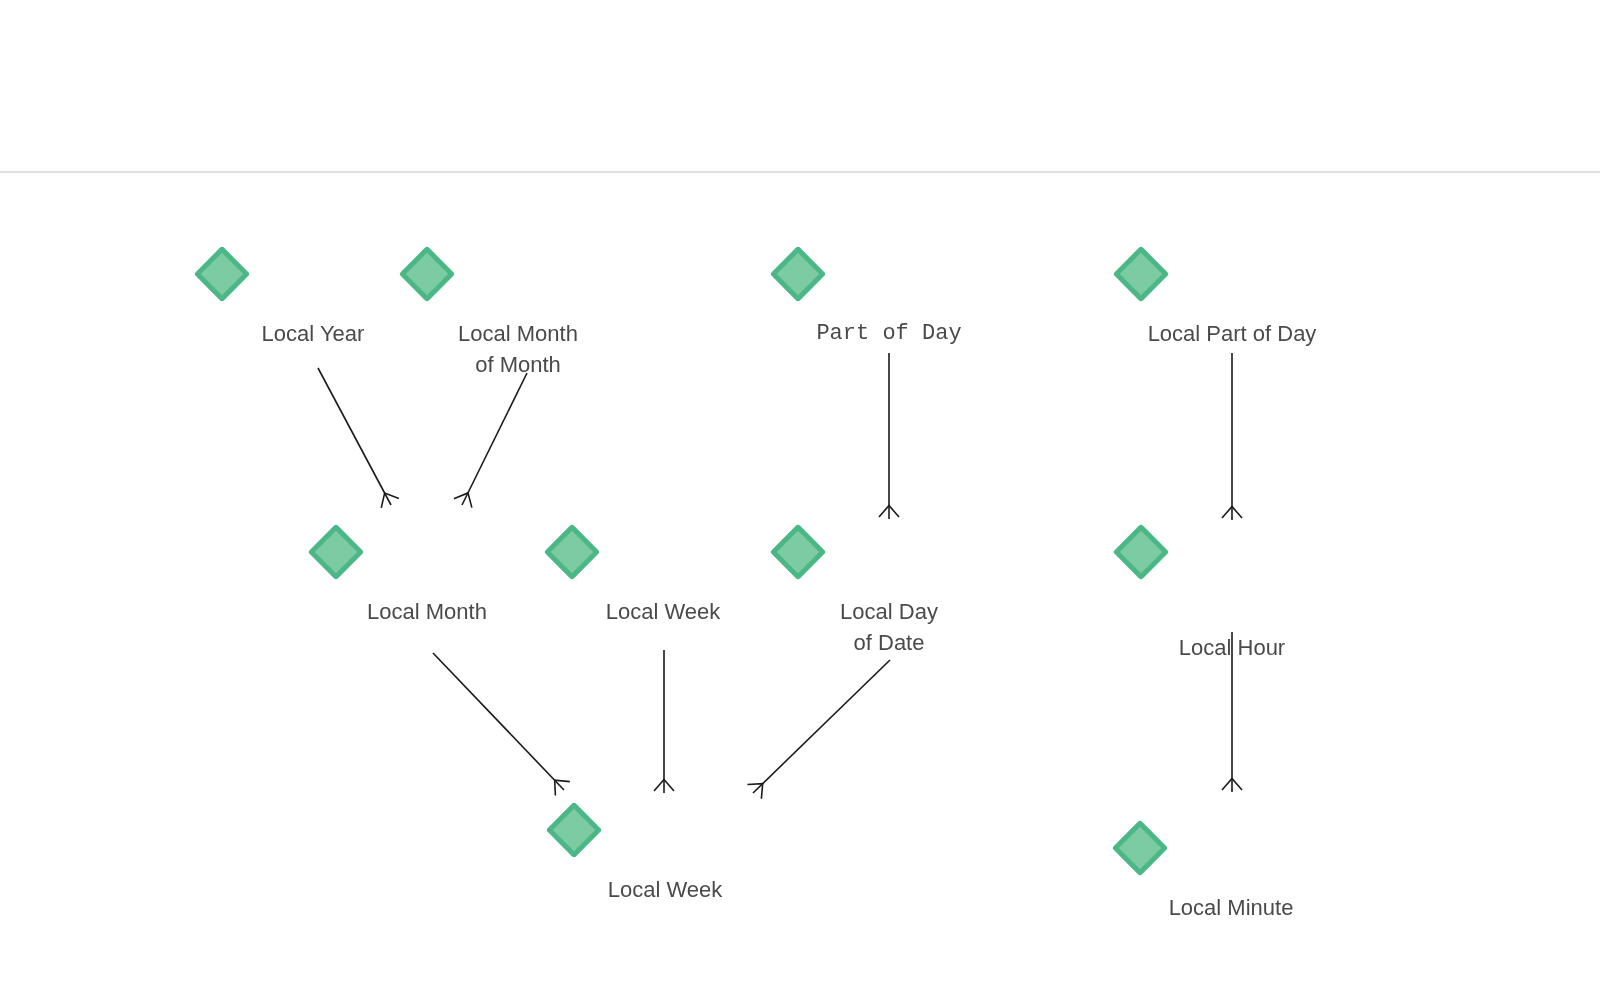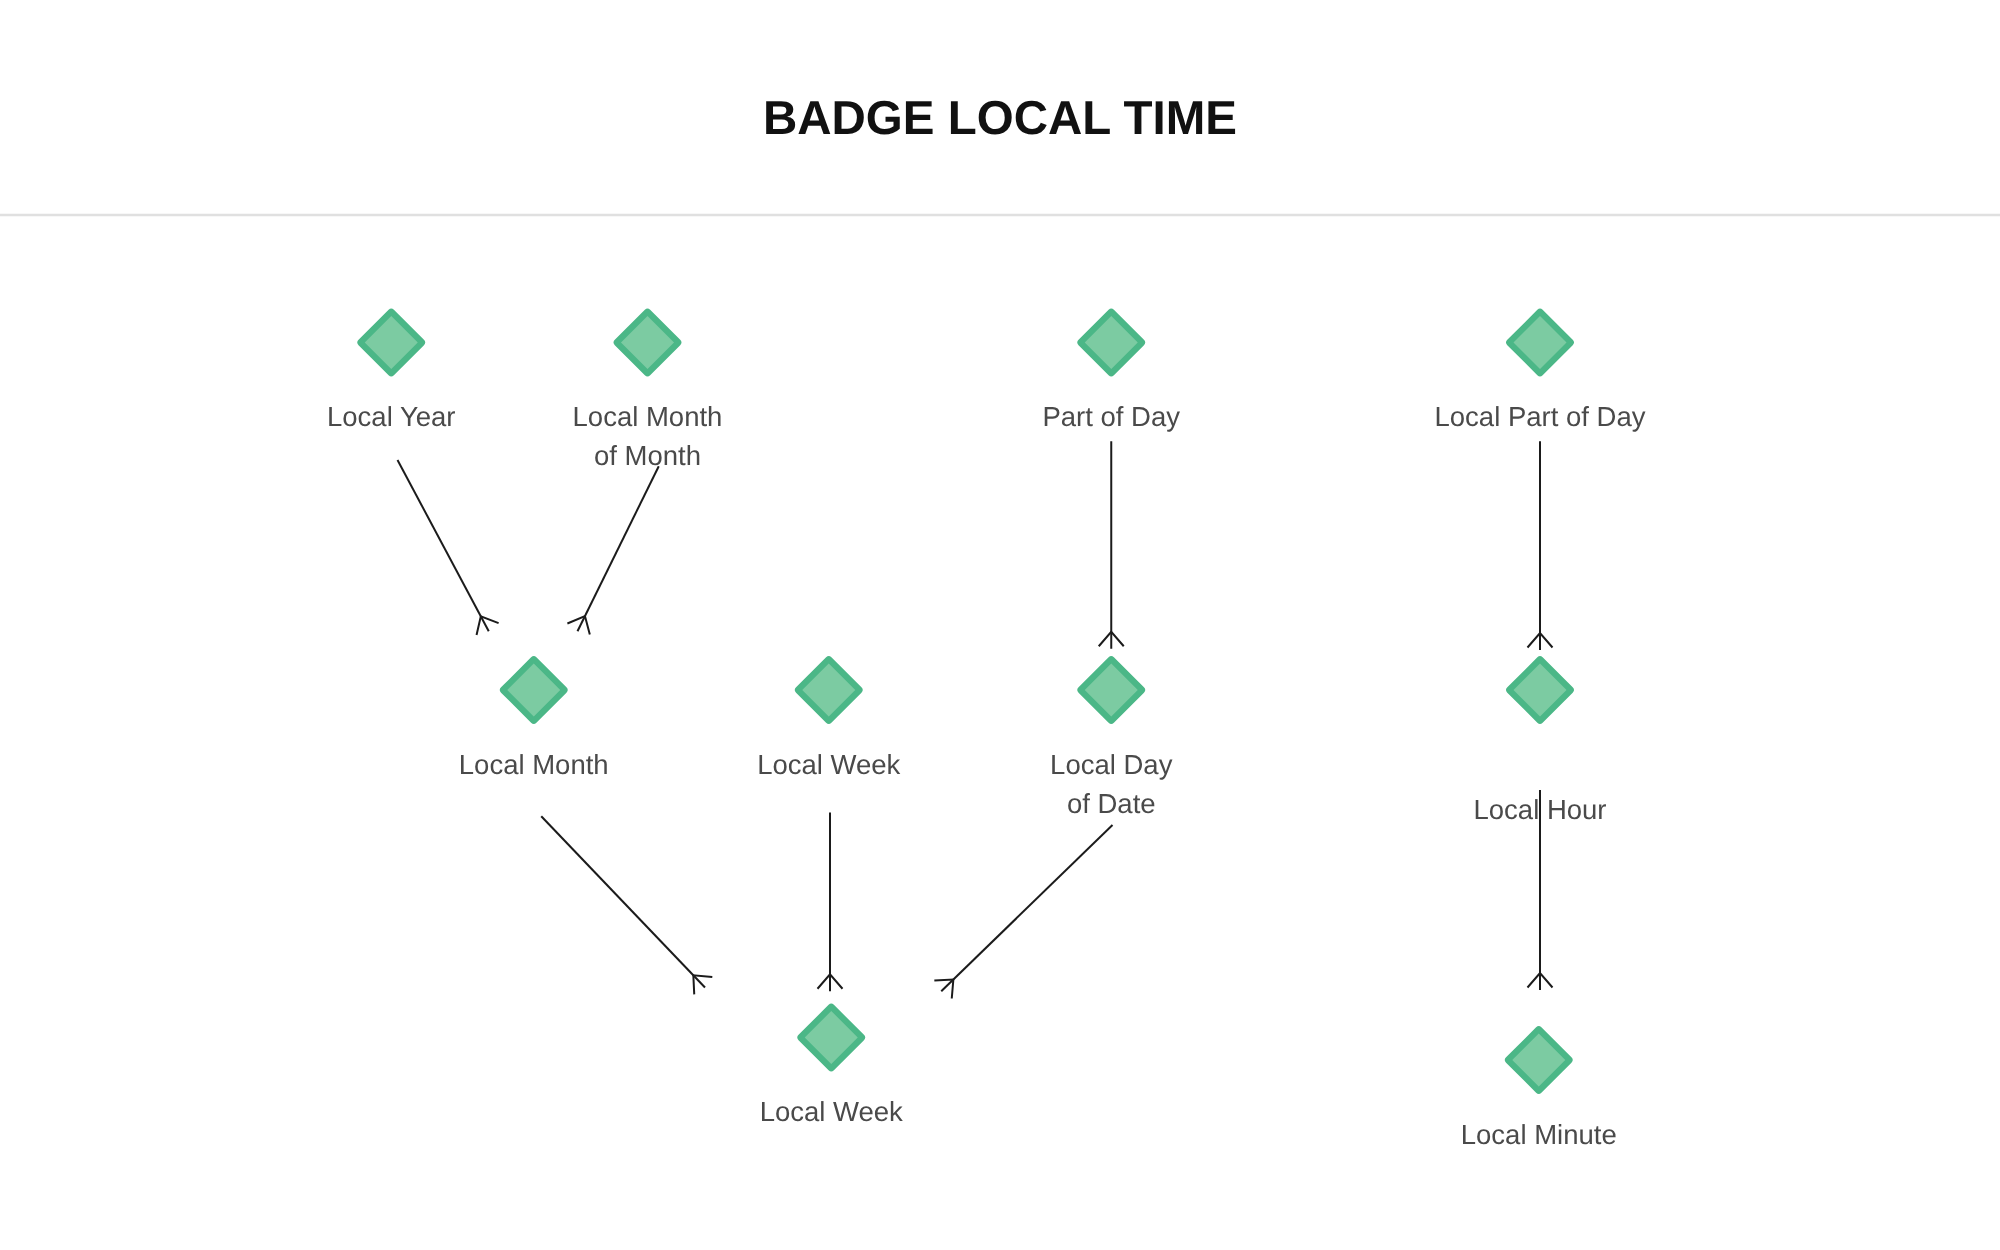--- a/index.html
+++ b/index.html
@@ -27,21 +27,21 @@
   .divider{
     position:absolute;top:171px;left:0;width:1600px;height:2px;
     background:var(--divider);
   }
   svg.edges{position:absolute;left:0;top:0;width:1600px;height:1000px;pointer-events:none;}
   svg.edges line, svg.edges path{
     stroke:var(--edge);stroke-width:1.6;fill:none;
   }
   .node{
     position:absolute;width:240px;
-    display:flex;flex-direction:column;align-items:center;
+    display:flex;flex-direction:column;
     cursor:pointer;
   }
   .diamond-wrap{
     width:58px;height:56px;
     display:flex;align-items:center;justify-content:center;
     margin-bottom:16px;
   }
   .diamond{
     width:40px;height:40px;box-sizing:border-box;
     background:var(--diamond-fill);
@@ -51,21 +51,20 @@
   }
   .node-label{
     font-size:22px;line-height:31px;
     color:var(--label);text-align:center;white-space:nowrap;
   }
 </style>
 </head>
 <body>
 
 <div class="stage">
-  <div class="diagram-title">BADGE LOCAL TIME</div>
   <div class="divider"></div>
   <svg class="edges" viewBox="0 0 1600 1000">
       <g>
         <line x1="318" y1="368" x2="391" y2="505"></line>
         <path d="M -2 -10 L -13.5 0 L -2 10" transform="translate(391 505) rotate(61.94922423382144)"></path>
       </g>
       <g>
         <line x1="527" y1="373" x2="462" y2="505"></line>
         <path d="M -2 -10 L -13.5 0 L -2 10" transform="translate(462 505) rotate(116.21675285641923)"></path>
       </g>
@@ -105,21 +104,21 @@
       </div>
       <div class="node" style="left: 398px; top: 246px;">
         <div class="diamond-wrap">
           <div class="diamond"></div>
         </div>
         <div class="node-label">
           <div>Local Month</div>
           <div>of Month</div>
         </div>
       </div>
-      <div class="node" style="left: 769px; top: 246px;">
+      <div class="node" style="left: 769px; top: 246px; font-family: Liberation Mono, monospace;">
         <div class="diamond-wrap">
           <div class="diamond"></div>
         </div>
         <div class="node-label">
           <div>Part of Day</div>
         </div>
       </div>
       <div class="node" style="left: 1112px; top: 246px;">
         <div class="diamond-wrap">
           <div class="diamond"></div>

